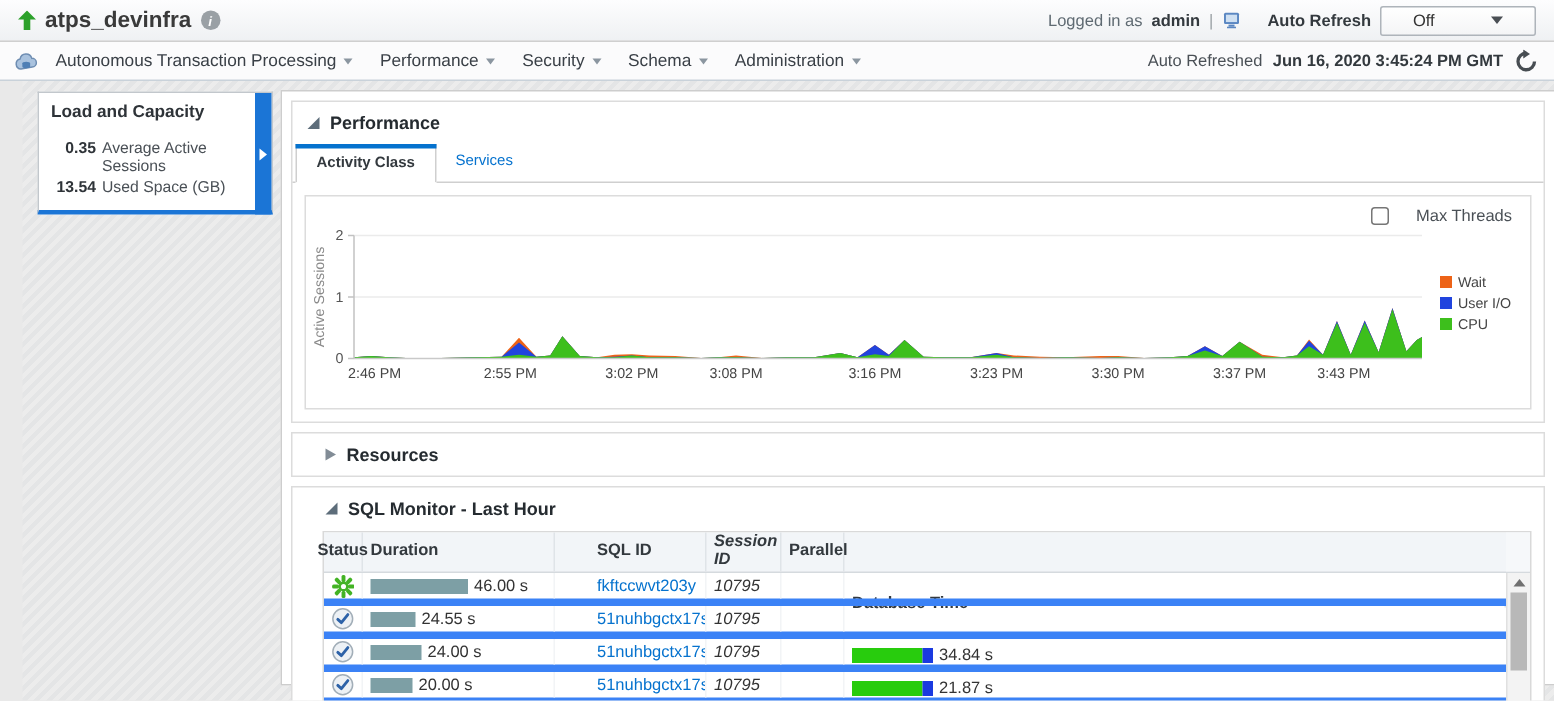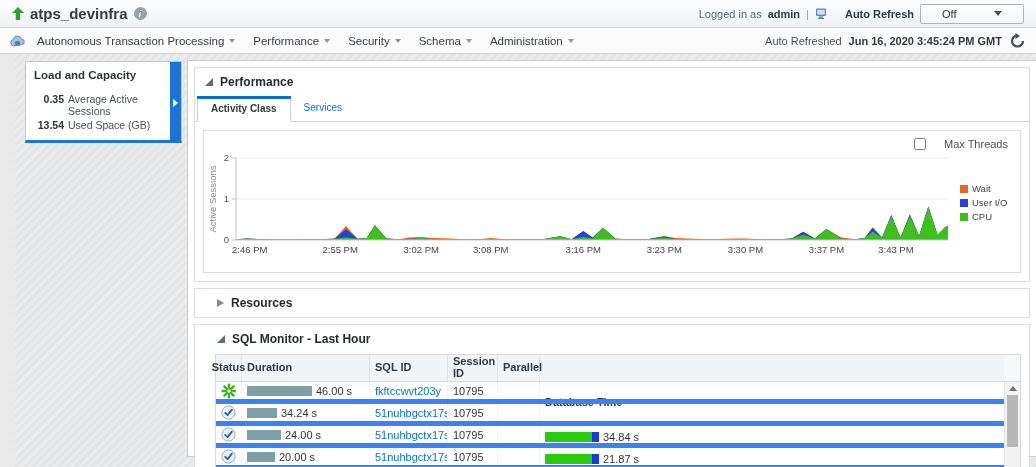--- a/index.html
+++ b/index.html
@@ -85,22 +85,22 @@
   .thead { display:flex; background:#f2f5f8; border-bottom:1px solid #d5dade; height:27px; }
   .th { font-weight:bold; font-size:11px; color:#33393e; padding:2px 5px; display:flex; align-items:center;
     border-right:1px solid #dfe4e8; line-height:1.05; }
   .th:last-child { border-right:none; }
   .tbody { position:relative; }
   .trow { display:flex; height:22px; border-bottom:5px solid #3b82f6; align-items:flex-start; width:calc(100% - 16px); }
   .td { padding:0 5px; display:flex; align-items:center; height:100%; border-right:1px solid #f2f4f6; overflow:hidden; }
   .td:last-child { border-right:none; }
   .c-status { width:26px; justify-content:center; }
   .c-duration { width:128px; }
-  .c-sqlid { width:78px; }
-  .c-session { width:50px; }
+  .c-sqlid { width:78px;margin-left:23px; }
+  .c-session { width:50px;font-style:italic; }
   .c-parallel { width:42px; }
   .c-dbtime { flex:1;margin-top:46px; }
   .th.c-scrollpad { width:16px; border-right:none; background:#f6f8fa; }
   .sql-link { color:#0572ce; cursor:pointer; }
   .dur-bar { height:10px; background:#7d9fa5; margin-right:4px; flex:none; }
   .db-bar { height:10px; display:flex; margin-right:4px; flex:none; }
   .db-bar .g { background:#28cc0d; } .db-bar .b { background:#1a3ae0; }
 
   
   .vscroll { position:absolute; right:0; top:27px; width:16px; height:95px; background:#f3f3f3; border-left:1px solid #e0e0e0; }
@@ -312,21 +312,21 @@
               </div>
               <div class="trow">
                 <div class="td c-status">
                   <svg width="15" height="15">
                     <circle cx="7.5" cy="7.5" r="6.6" fill="#edf1f5" stroke="#a2aeb8" stroke-width="1"></circle>
                     <path d="M4.2 7.9 L6.6 10.1 L10.9 4.7" stroke="#2d62a8" stroke-width="1.9" fill="none" stroke-linecap="round" stroke-linejoin="round"></path>
                   </svg>
                 </div>
                 <div class="td c-duration">
                   <div class="dur-bar" style="width:30px"></div>
-                  <span>34.24 s</span>
+                  <span>24.55 s</span>
                 </div>
                 <div class="td c-sqlid">
                   <span class="sql-link">51nuhbgctx17s</span>
                 </div>
                 <div class="td c-session">
                   <span>10795</span>
                 </div>
                 <div class="td c-parallel">
                   <span></span>
                 </div>

